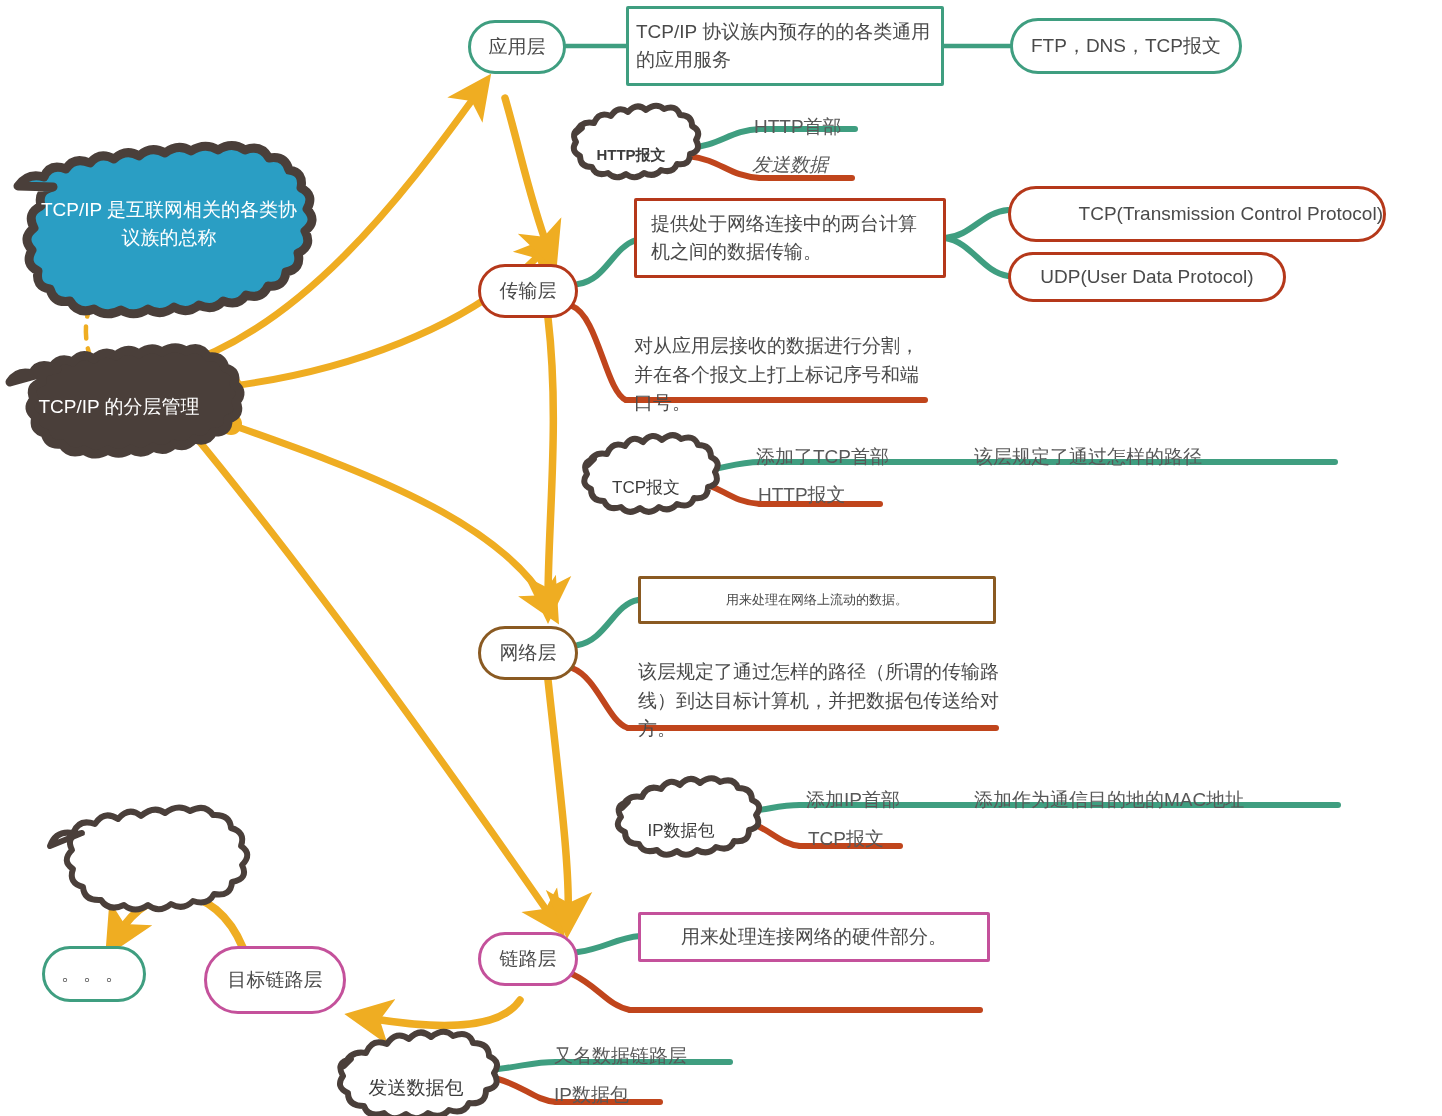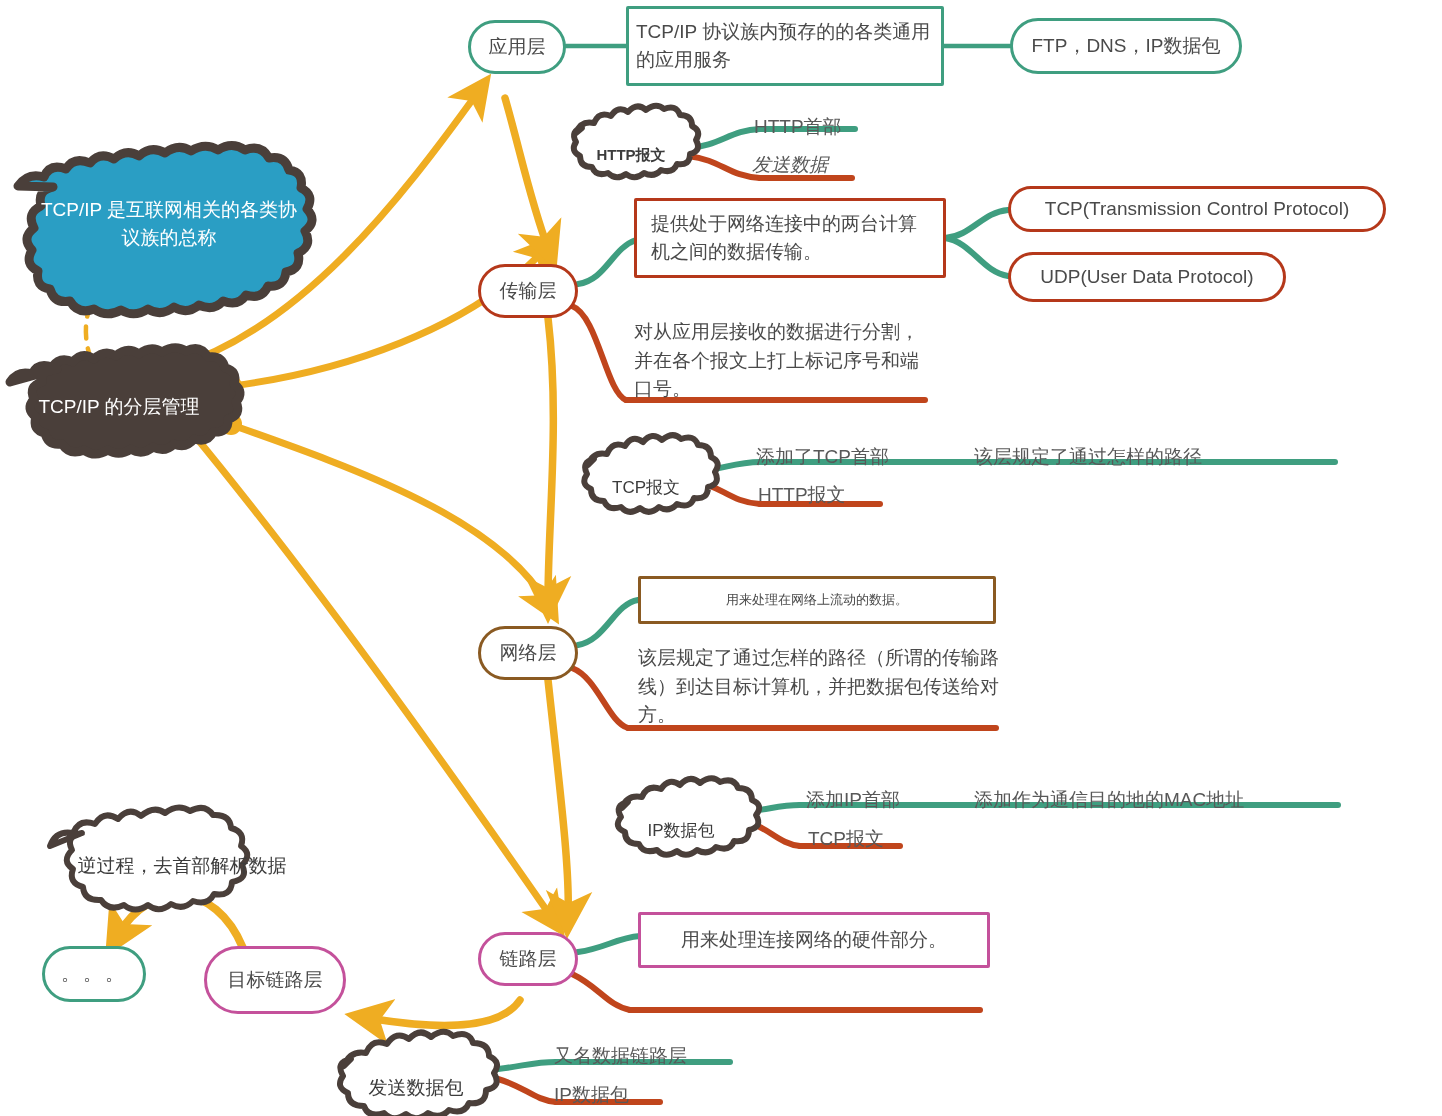--- a/index.html
+++ b/index.html
@@ -4,21 +4,21 @@
 <style>
   html,body{margin:0;padding:0;background:#ffffff;}
   body{font-family:"Liberation Sans","DejaVu Sans",sans-serif;}
   #canvas{position:relative;width:1442px;height:1116px;background:#fff;overflow:hidden;}
   svg.layer{position:absolute;left:0;top:0;width:1442px;height:1116px;pointer-events:none;}
 
   .node{position:absolute;box-sizing:border-box;display:flex;align-items:center;
         justify-content:center;text-align:center;color:#4a4a4a;background:#fff;}
   .rnode{border-radius:999px;border-width:3px;border-style:solid;}
   .boxnode{border-width:3px;border-style:solid;border-radius:2px;}
-  .plain{border:none;background:transparent;}
+  .plain{border:none;background:transparent;margin-top:14px;}
 
   .green{border-color:#3f9e80;}
   .red{border-color:#b5381a;}
   .brown{border-color:#8a5a22;}
   .pink{border-color:#c4519b;}
 
   .cloud{position:absolute;box-sizing:border-box;display:flex;align-items:center;
          justify-content:center;text-align:center;color:#3c3c3c;}
   .cloud .cloud-label{position:relative;z-index:3;}
 
@@ -188,23 +188,20 @@
   </div>
 
   <div class="cloud" style="left:618px;top:801px;width:126px;height:58px;">
     <span class="cloud-label" style="font-size:17px;">IP数据包</span>
   </div>
 
   <div class="cloud" style="left:340px;top:1057px;width:152px;height:62px;">
     <span class="cloud-label" style="font-size:19px;">发送数据包</span>
   </div>
 
-  <div class="cloud" style="left:46px;top:838px;width:272px;height:56px;">
-    <span class="cloud-label" style="font-size:19px;">逆过程，去首部解析数据</span>
-  </div>
 
   <div class="node rnode green" style="left:468px;top:20px;width:98px;height:54px;">
     <span style="font-size:19px;">应用层</span>
   </div>
 
   <div class="node rnode red" style="left:478px;top:264px;width:100px;height:54px;">
     <span style="font-size:19px;">传输层</span>
   </div>
 
   <div class="node rnode brown" style="left:478px;top:626px;width:100px;height:54px;">
@@ -213,31 +210,31 @@
 
   <div class="node rnode pink" style="left:478px;top:932px;width:100px;height:54px;">
     <span style="font-size:19px;">链路层</span>
   </div>
 
   <div class="node boxnode green" style="left:626px;top:6px;width:318px;height:80px;padding:10px 7px;justify-content:flex-start;">
     <span class="multi" style="font-size:19px;">TCP/IP 协议族内预存的的各类通用的应用服务</span>
   </div>
 
   <div class="node rnode green" style="left:1010px;top:18px;width:232px;height:56px;">
-    <span style="font-size:19px;">FTP，DNS，IP数据包</span>
+    <span style="font-size:19px;">FTP，DNS，TCP报文</span>
   </div>
 
   <div class="label-txt" style="left:754px;top:114px;font-size:19px;">HTTP首部</div>
   <div class="label-txt" style="left:752px;top:152px;font-size:19px;font-style:italic;">发送数据</div>
 
   <div class="node boxnode red" style="left:634px;top:198px;width:312px;height:80px;padding:10px 14px;justify-content:flex-start;">
     <span class="multi" style="font-size:19px;">提供处于网络连接中的两台计算机之间的数据传输。</span>
   </div>
 
-  <div class="node rnode red" style="left:1008px;top:186px;width:378px;height:46px;">
+  <div class="node rnode red" style="left:1008px;top:186px;width:378px;height:56px;justify-content:flex-end;">
     <span style="font-size:19px;">TCP(Transmission Control Protocol)</span>
   </div>
   <div class="node rnode red" style="left:1008px;top:252px;width:278px;height:50px;">
     <span style="font-size:19px;">UDP(User Data Protocol)</span>
   </div>
 
   <div class="node plain" style="left:634px;top:318px;width:300px;height:88px;justify-content:flex-start;align-items:flex-start;">
     <span class="multi" style="font-size:19px;">对从应用层接收的数据进行分割，并在各个报文上打上标记序号和端口号。</span>
   </div>
 
@@ -250,21 +247,21 @@
   </div>
 
   <div class="node plain" style="left:638px;top:644px;width:368px;height:88px;justify-content:flex-start;align-items:flex-start;">
     <span class="multi" style="font-size:19px;">该层规定了通过怎样的路径（所谓的传输路线）到达目标计算机，并把数据包传送给对方。</span>
   </div>
 
   <div class="label-txt" style="left:806px;top:787px;font-size:19px;">添加IP首部</div>
   <div class="label-txt" style="left:974px;top:787px;font-size:19px;">添加作为通信目的地的MAC地址</div>
   <div class="label-txt" style="left:808px;top:826px;font-size:19px;">TCP报文</div>
 
-  <div class="node boxnode pink" style="left:638px;top:912px;width:352px;height:56px;">
+  <div class="node boxnode pink" style="left:638px;top:912px;width:352px;height:50px;">
     <span style="font-size:19px;">用来处理连接网络的硬件部分。</span>
   </div>
 
 
   <div class="label-txt" style="left:554px;top:1043px;font-size:19px;">又名数据链路层</div>
   <div class="label-txt" style="left:554px;top:1082px;font-size:19px;">IP数据包</div>
 
   <div class="node rnode green" style="left:42px;top:946px;width:104px;height:56px;">
     <span style="font-size:19px;letter-spacing:3px;">。。。</span>
   </div>

